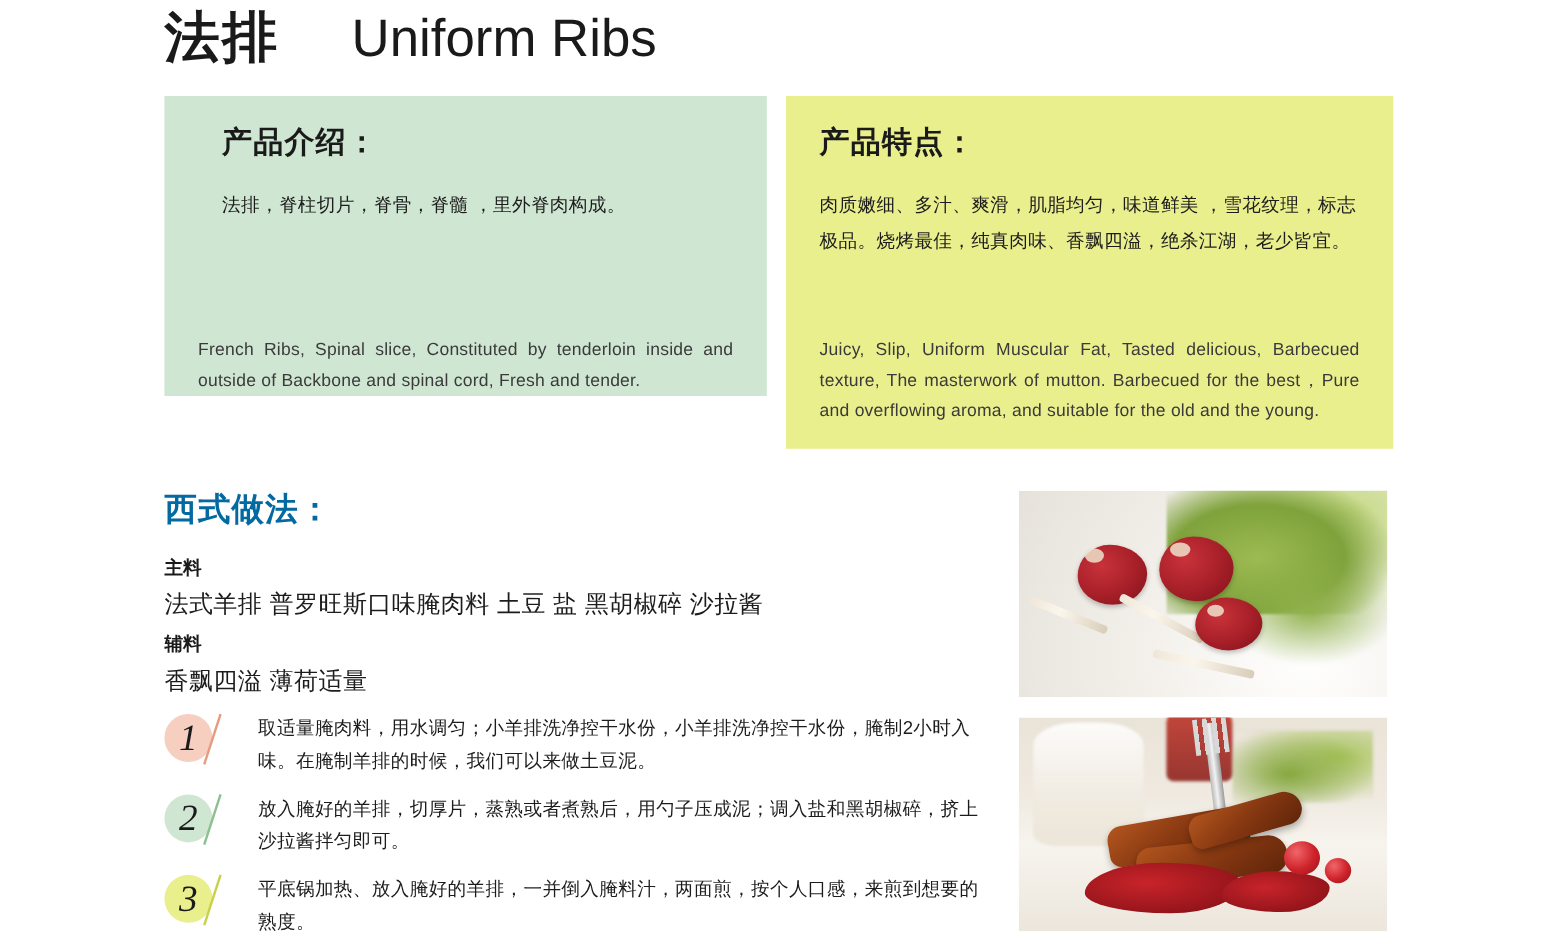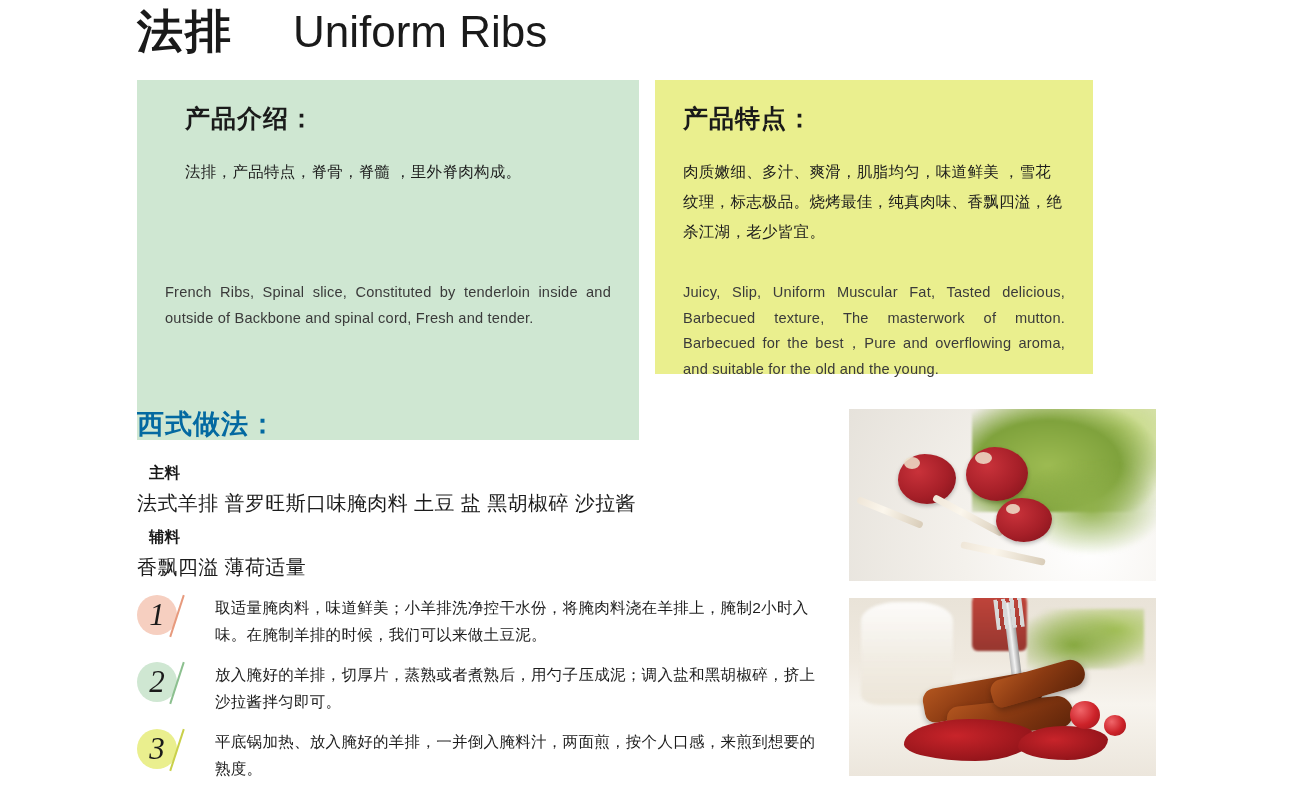--- a/index.html
+++ b/index.html
@@ -47,27 +47,27 @@
   
   .panel {
     position: absolute;
     top: 80px;
     box-sizing: border-box;
     padding: 22px 28px 18px 28px;
   }
   .panel-left {
     left: 137px;
     width: 502px;
-    height: 360px;
+    height: 250px;
     background: #cfe7d2;
     padding-left: 48px;
   }
   .panel-right {
     left: 655px;
-    width: 438px;
+    width: 506px;
     height: 294px;
     background: #eaef8e;
   }
   .panel-heading {
     font-size: 25px;
     font-weight: bold;
     color: #1a1a1a;
     margin: 0 0 22px 0;
     letter-spacing: 1px;
   }
@@ -110,21 +110,21 @@
     letter-spacing: 1px;
   }
   .ing-block {
     position: absolute;
     left: 137px;
   }
   .ing-label {
     font-size: 15.5px;
     font-weight: bold;
     color: #1a1a1a;
-    margin: 0 0 6px 12px;
+    margin: 0 0 6px 0;
   }
   .ing-items {
     font-size: 20px;
     color: #1c1c1c;
     margin: 0;
     letter-spacing: 0.4px;
   }
   .ing-main { top: 463px; }
   .ing-sub  { top: 527px; }
 
@@ -332,21 +332,21 @@
 
 <div class="page">
 
   <div class="title-row">
     <span class="title-cn">法排</span>
     <span class="title-en">Uniform Ribs</span>
   </div>
 
   <div class="panel panel-left" style="background: rgb(207, 231, 210);">
     <div class="panel-heading">产品介绍：</div>
-    <p class="panel-cn-body">法排，产品特点，脊骨，脊髓 ，里外脊肉构成。</p>
+    <p class="panel-cn-body">法排，脊柱切片，脊骨，脊髓 ，里外脊肉构成。</p>
     <p class="panel-en-body">French Ribs, Spinal slice,  Constituted by tenderloin inside and outside of Backbone and  spinal cord, Fresh and tender.</p>
   </div>
 
   <div class="panel panel-right" style="background: rgb(234, 239, 142);">
     <div class="panel-heading">产品特点：</div>
     <p class="panel-cn-body">肉质嫩细、多汁、爽滑，肌脂均匀，味道鲜美 ，雪花纹理，标志极品。烧烤最佳，纯真肉味、香飘四溢，绝杀江湖，老少皆宜。</p>
     <p class="panel-en-body">Juicy, Slip, Uniform Muscular Fat,  Tasted delicious, Barbecued texture, The masterwork of mutton. Barbecued for the best，Pure and overflowing aroma, and suitable  for the old and the young.</p>
   </div>
 
   <div class="recipe-heading">西式做法：</div>
@@ -362,21 +362,21 @@
   </div>
 
   <div class="steps">
 
     <div class="step">
       <div class="step-badge">
         <div class="blob" id="blob0" style="background: rgb(246, 207, 192);"></div>
         <div class="slash" id="slash0" style="background: rgb(231, 154, 125);"></div>
         <div class="num">1</div>
       </div>
-      <div class="step-text">取适量腌肉料，味道鲜美；小羊排洗净控干水份，将腌肉料浇在羊排上，腌制2小时入味。在腌制羊排的时候，我们可以来做土豆泥。</div>
+      <div class="step-text">取适量腌肉料，用水调匀；小羊排洗净控干水份，小羊排洗净控干水份，腌制2小时入味。在腌制羊排的时候，我们可以来做土豆泥。</div>
     </div>
 
     <div class="step">
       <div class="step-badge">
         <div class="blob" id="blob1" style="background: rgb(207, 231, 210);"></div>
         <div class="slash" id="slash1" style="background: rgb(140, 192, 143);"></div>
         <div class="num">2</div>
       </div>
       <div class="step-text">放入腌好的羊排，切厚片，蒸熟或者煮熟后，用勺子压成泥；调入盐和黑胡椒碎，挤上沙拉酱拌匀即可。</div>
     </div>

